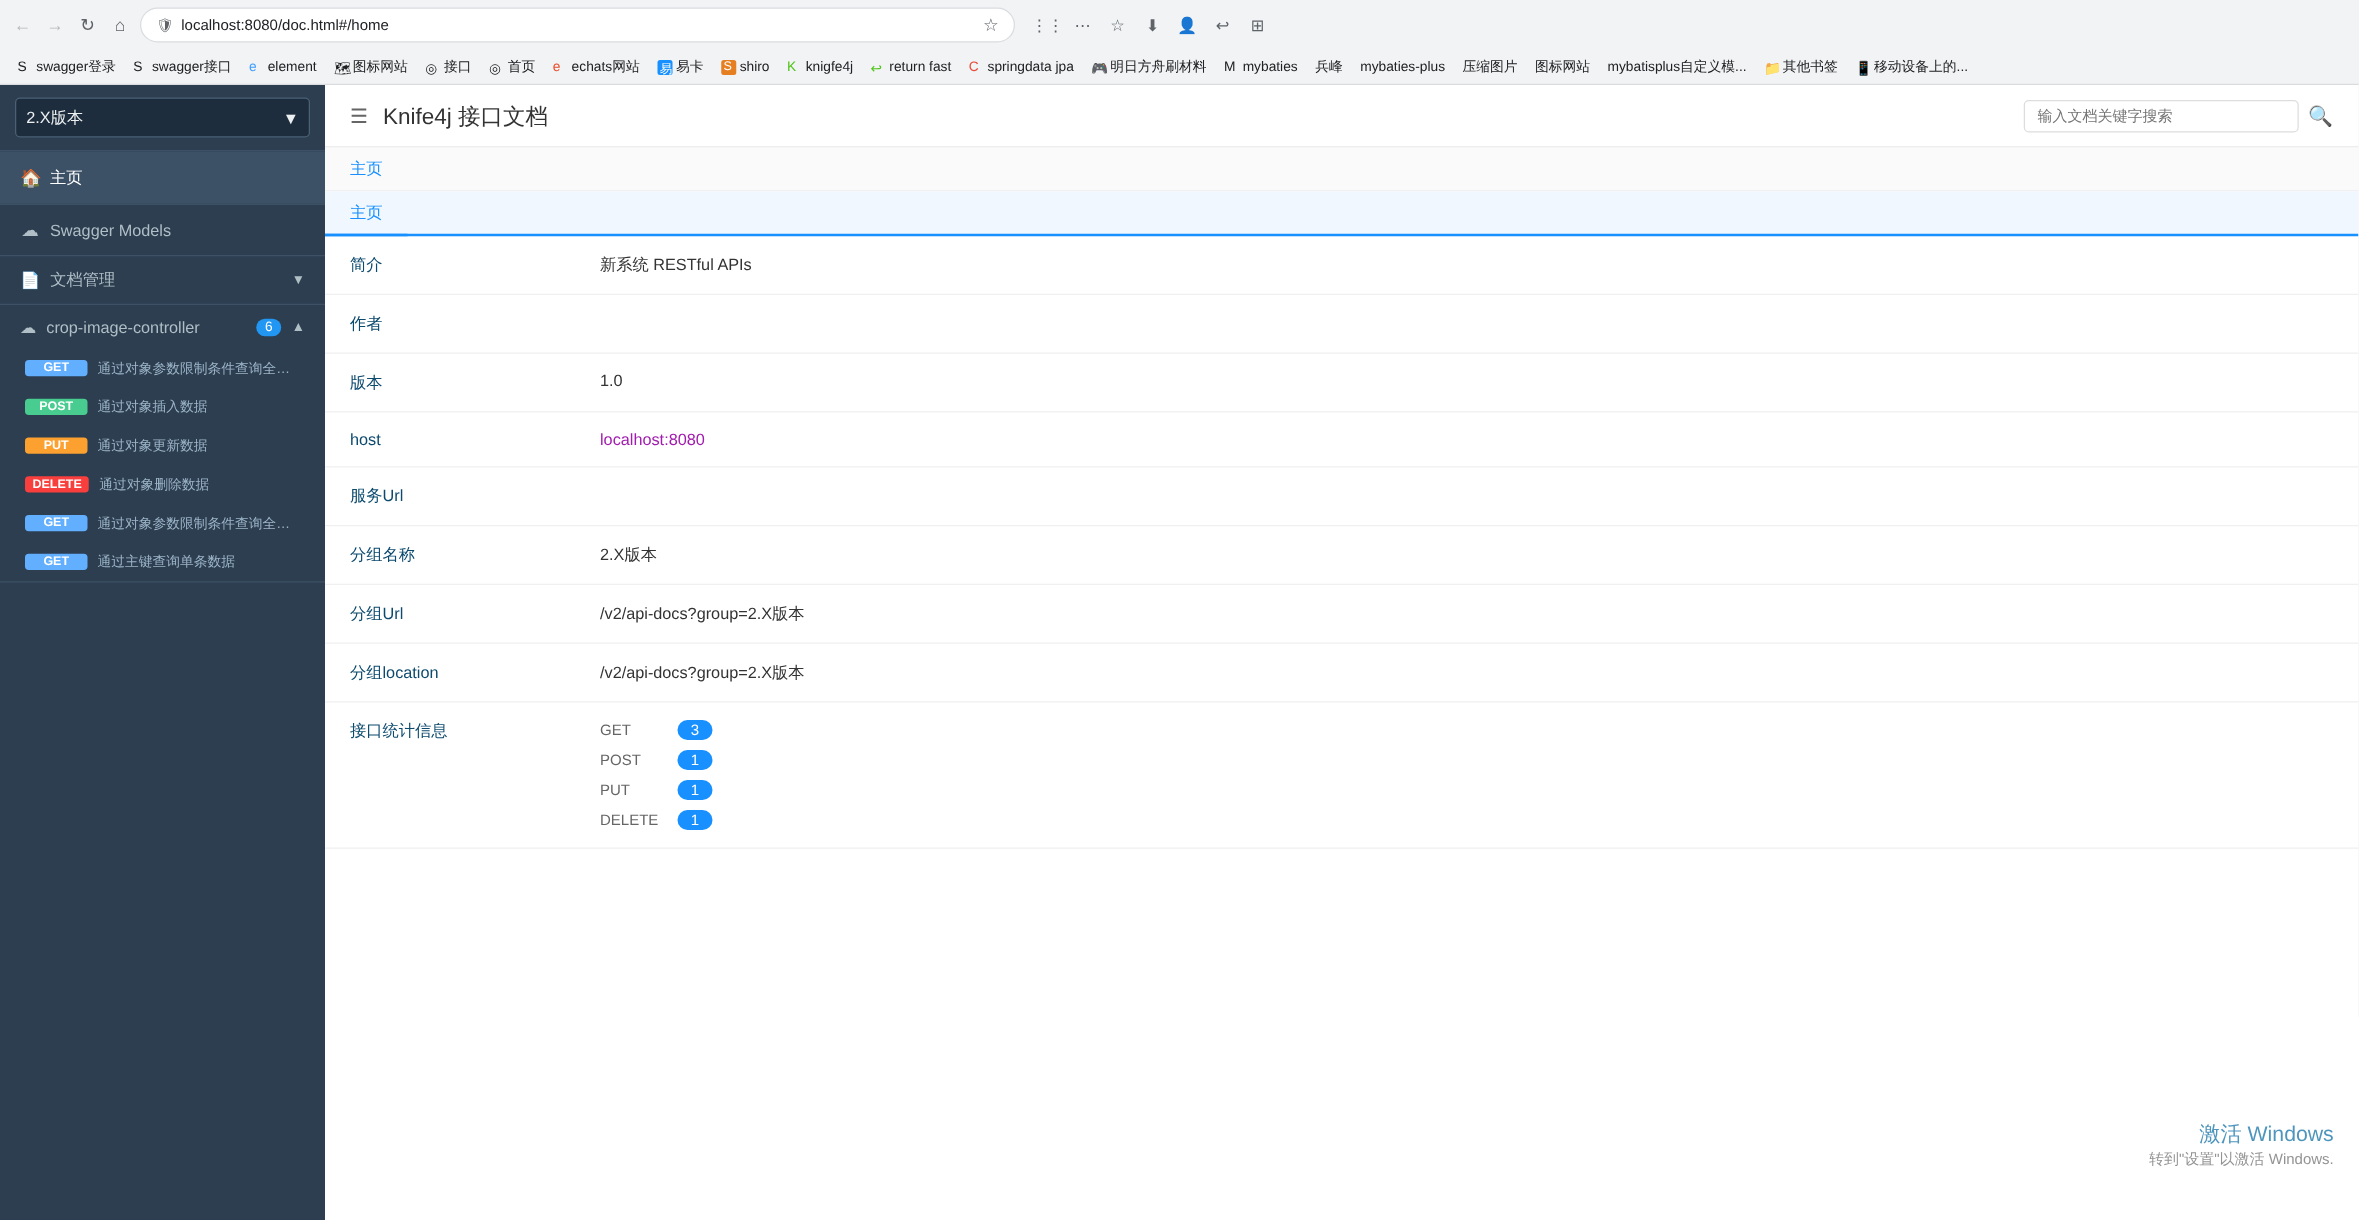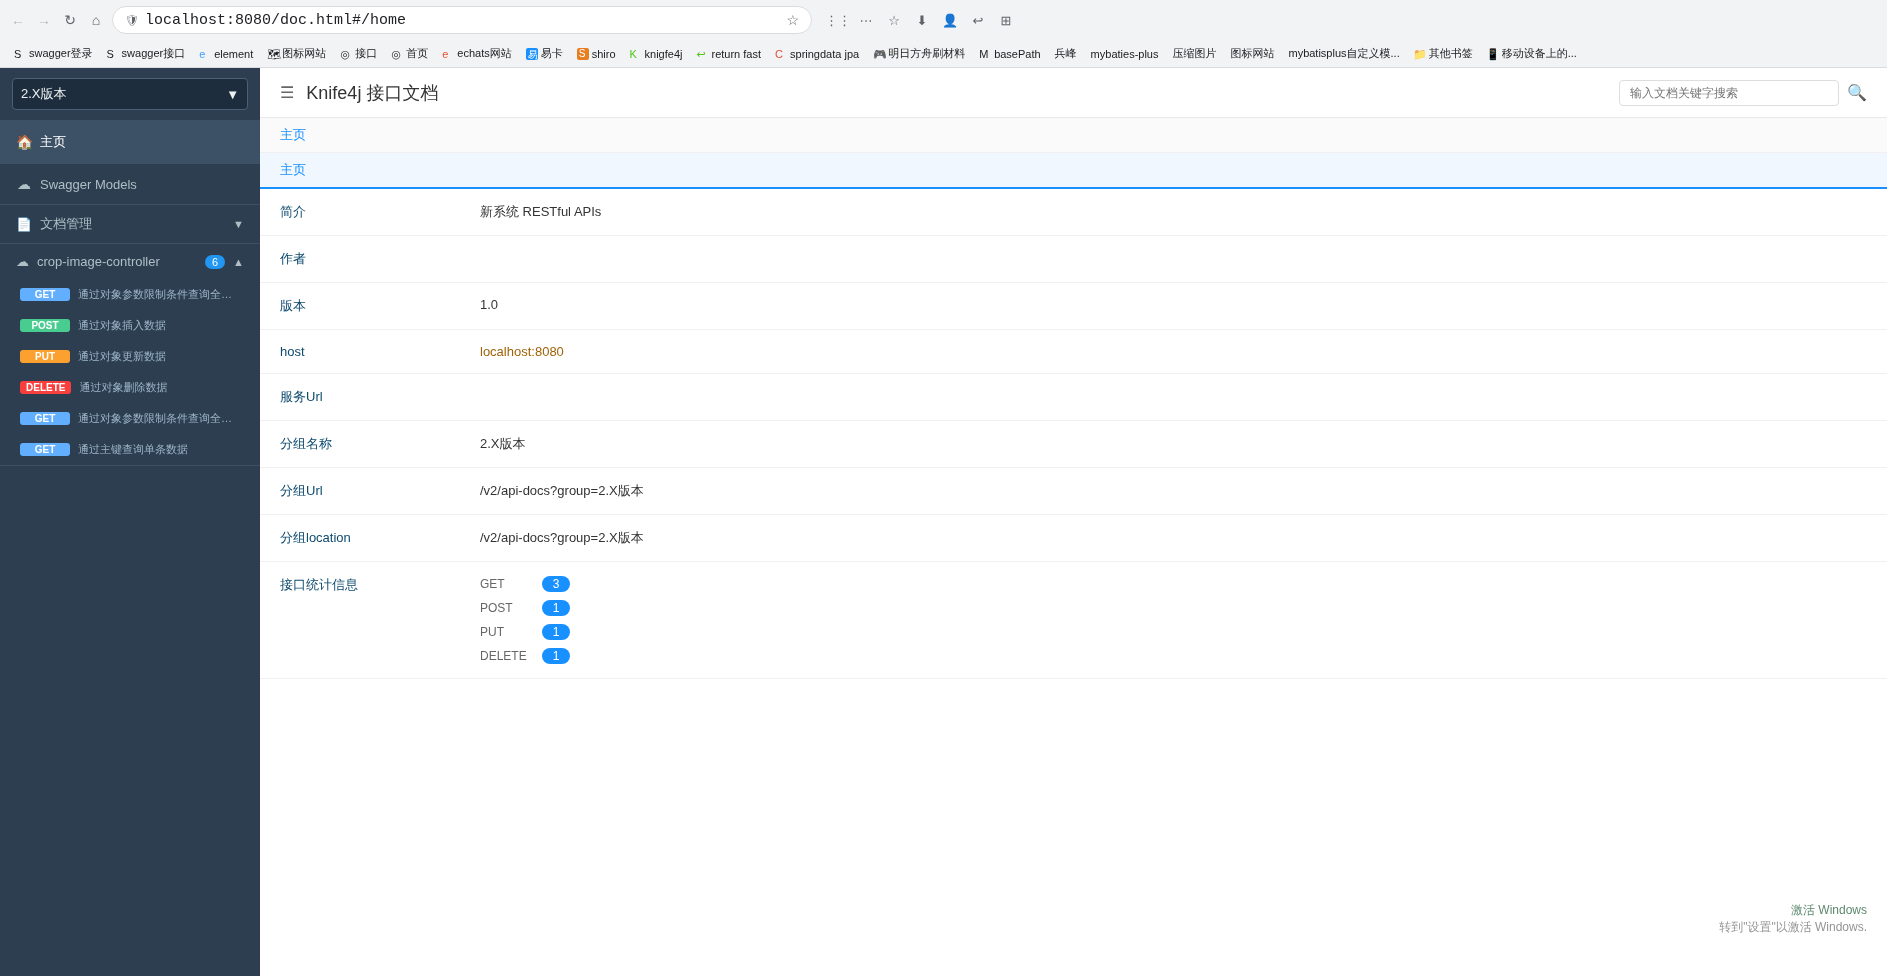--- a/index.html
+++ b/index.html
@@ -5,21 +5,21 @@
     * { margin: 0; padding: 0; box-sizing: border-box; }
     body { font-family: 'Microsoft YaHei', Arial, sans-serif; font-size: 13px; background: #f0f0f0; overflow: hidden; }
 
     
     .browser-chrome { background: #f1f3f4; width: 100%; }
     .browser-toolbar { display: flex; align-items: center; padding: 6px 8px; gap: 6px; background: #f1f3f4; height: 40px; }
     .nav-btn { width: 20px; height: 20px; border: none; background: none; cursor: pointer; color: #5f6368; font-size: 14px; display: flex; align-items: center; justify-content: center; border-radius: 50%; }
     .nav-btn.disabled { opacity: 0.4; }
     .address-bar { flex: 1; display: flex; align-items: center; background: white; border: 1px solid #dadce0; border-radius: 20px; padding: 4px 12px; height: 28px; gap: 6px; max-width: 700px; }
     .address-bar .lock-icon { color: #5f6368; font-size: 11px; }
-    .address-bar input { border: none; outline: none; flex: 1; font-size: 15px; color: #202124; background: transparent; font-family: Liberation Mono, monospace; }
+    .address-bar input { border: none; outline: none; flex: 1; font-size: 12px; color: #202124; background: transparent; }
     .browser-actions { display: flex; align-items: center; gap: 4px; margin-left: 8px; }
     .browser-action-btn { width: 24px; height: 24px; border: none; background: none; cursor: pointer; color: #5f6368; font-size: 13px; display: flex; align-items: center; justify-content: center; border-radius: 4px; }
 
     
     .bookmarks-bar { background: #f1f3f4; border-bottom: 1px solid #dadce0; padding: 0 8px; height: 28px; display: flex; align-items: center; gap: 2px; overflow: hidden; }
     .bookmark-item { display: flex; align-items: center; gap: 3px; padding: 2px 6px; border-radius: 4px; cursor: pointer; white-space: nowrap; font-size: 11px; color: #202124; }
     .bookmark-icon { width: 12px; height: 12px; font-size: 11px; }
     .bookmark-label { font-size: 11px; text-align: right; }
 
     
@@ -152,21 +152,21 @@
     <div class="bookmark-item">
       <span class="bookmark-icon" style="color:#e74c3c;">C</span>
       <span class="bookmark-label">springdata jpa</span>
     </div>
     <div class="bookmark-item">
       <span class="bookmark-icon">🎮</span>
       <span class="bookmark-label">明日方舟刷材料</span>
     </div>
     <div class="bookmark-item">
       <span class="bookmark-icon">M</span>
-      <span class="bookmark-label">basePath</span>
+      <span class="bookmark-label">mybaties</span>
     </div>
     <div class="bookmark-item">
       <span class="bookmark-label">兵峰</span>
     </div>
     <div class="bookmark-item">
       <span class="bookmark-label">mybaties-plus</span>
     </div>
     <div class="bookmark-item">
       <span class="bookmark-label">压缩图片</span>
     </div>
@@ -285,21 +285,21 @@
             <tr>
               <td>作者</td>
               <td></td>
             </tr>
             <tr>
               <td>版本</td>
               <td>1.0</td>
             </tr>
             <tr>
               <td>host</td>
-              <td style="color:#a16207;">localhost:8080</td>
+              <td style="color:#a21caf;">localhost:8080</td>
             </tr>
             <tr>
               <td>服务Url</td>
               <td></td>
             </tr>
             <tr>
               <td>分组名称</td>
               <td>2.X版本</td>
             </tr>
             <tr>
@@ -334,15 +334,15 @@
               </td>
             </tr>
           </tbody>
         </table>
       </div>
     </div>
   </div>
 </div>
 
 <div style="position:fixed;bottom:40px;right:20px;text-align:right;opacity:0.7;">
-  <div style="font-size:12px;color:#14532d;">激活 Windows</div>
+  <div style="font-size:17px;color:#0369a1;">激活 Windows</div>
   <div style="font-size:12px;color:#666;">转到"设置"以激活 Windows.</div>
 </div>
 
 </body></html>

